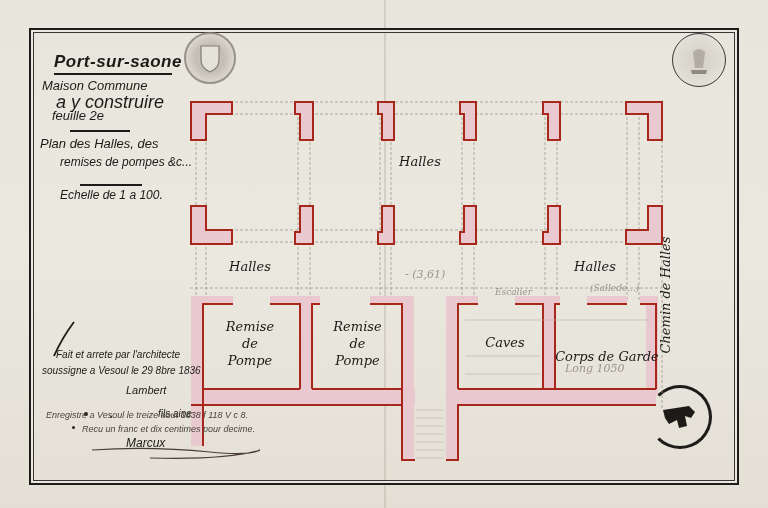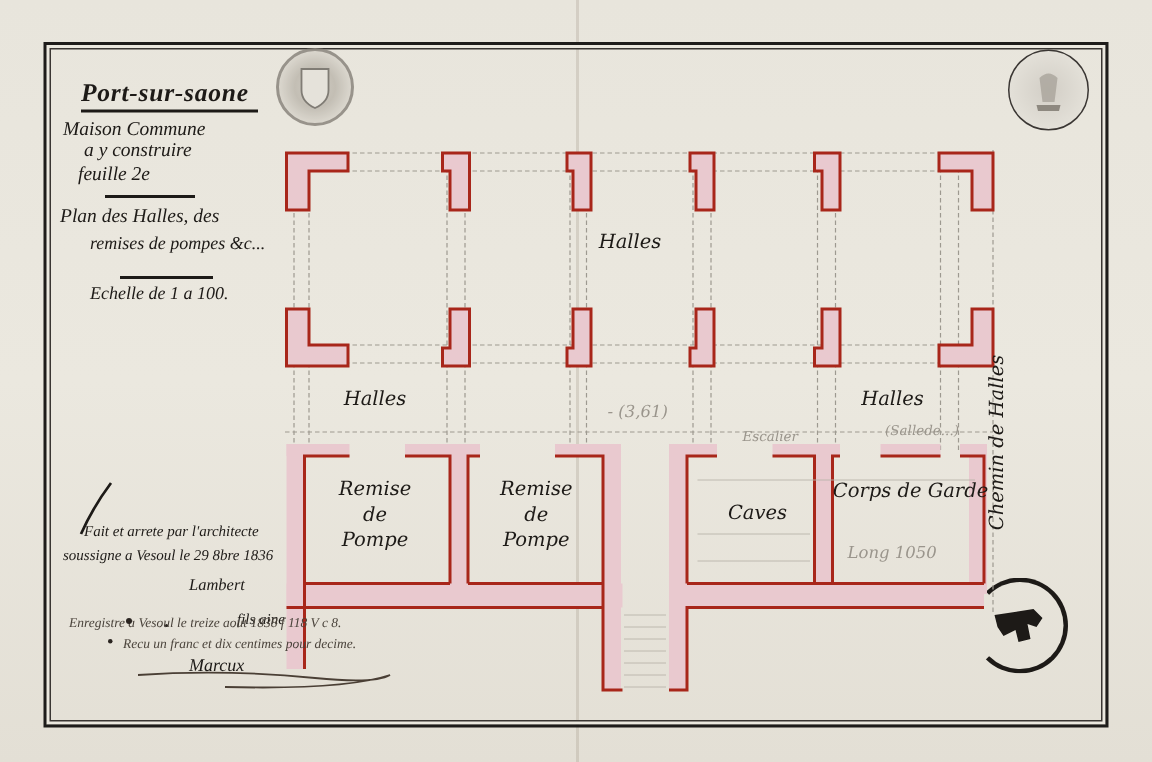--- a/index.html
+++ b/index.html
@@ -1,25 +1,25 @@
 <!DOCTYPE html>
 <html><head>
 <meta charset="utf-8">
 <style>
   html,body{margin:0;padding:0;}
   body{width:768px;height:508px;background:#e4e0d6;position:relative;overflow:hidden;font-family:"DejaVu Serif",serif;}
   .sheet{position:absolute;left:0;top:0;width:768px;height:508px;background:linear-gradient(180deg,#e8e5dc 0%,#ebe8df 50%,#e3dfd5 100%);}
   .frame{position:absolute;left:29px;top:28px;width:706px;height:453px;border:2px solid #1e1c1a;box-shadow:inset 0 0 0 2px #ebe8df, inset 0 0 0 3px #3a3633;}
   .fold{position:absolute;left:384px;top:0;width:2px;height:508px;background:rgba(150,140,125,0.25);}
-  .hand{position:absolute;font-family:Liberation Serif, serif;font-style:italic;color:#1d1a17;white-space:nowrap;}
+  .hand{position:absolute;font-family:Liberation Sans, sans-serif;font-style:italic;color:#1d1a17;white-space:nowrap;}
   .pencil{position:absolute;font-family:"DejaVu Serif",serif;font-style:italic;color:#9a958c;white-space:nowrap;font-size:11px;}
   .rule{position:absolute;height:2px;background:#1d1a17;}
   .title{left:54px;top:52px;font-size:17px;font-weight:bold;letter-spacing:0.5px;}
   .sub1{left:42px;top:78px;font-size:13px;}
-  .sub2{left:56px;top:92px;font-size:13px;}
+  .sub2{left:56px;top:92px;font-size:18px;}
   .sub3{left:52px;top:108px;font-size:13px;}
   .plan1{left:40px;top:136px;font-size:13px;}
   .plan2{left:60px;top:155px;font-size:12px;}
   .scale{left:60px;top:188px;font-size:12px;}
   .note1{left:56px;top:349px;font-size:10px;}
   .note2{left:42px;top:365px;font-size:10px;}
   .sig1{left:126px;top:384px;font-size:11px;}
   .sig1b{left:142px;top:408px;font-size:10px;margin-left:16px;}
   .reg1{left:46px;top:410px;font-size:9px;color:#4a433b;}
   .reg2{left:46px;top:424px;font-size:9px;color:#4a433b;margin-left:36px;}
@@ -155,21 +155,21 @@
     <div>Remise</div>
     <div>de</div>
     <div>Pompe</div>
   </div>
   <div class="room" style="left:315px;top:318px;width:85px;">
     <div>Remise</div>
     <div>de</div>
     <div>Pompe</div>
   </div>
   <div class="room" style="left:458px;top:334px;width:94px;">Caves</div>
-  <div class="room" style="left:555px;top:319px;width:104px;">Corps de Garde</div>
+  <div class="room" style="left:555px;top:348px;width:104px;">Corps de Garde</div>
   <div class="street">
       <span>Chemin de Halles</span>
     </div>
 
   <div class="pencil" style="left:405px;top:268px;">- (3,61)</div>
   <div class="pencil" style="left:495px;top:287px;font-size:9px;">Escalier</div>
   <div class="pencil" style="left:590px;top:283px;font-size:9px;">(Sallede...)</div>
   <div class="pencil" style="left:565px;top:362px;font-style:italic;">Long 1050</div>
 
   <svg style="position:absolute;left:50px;top:320px;" width="30" height="40">

